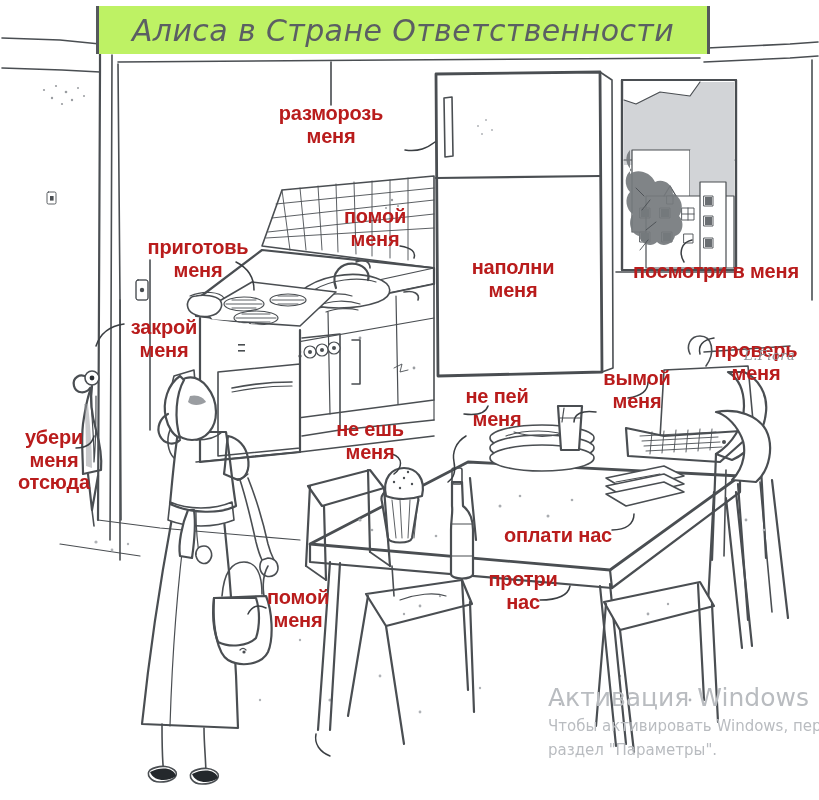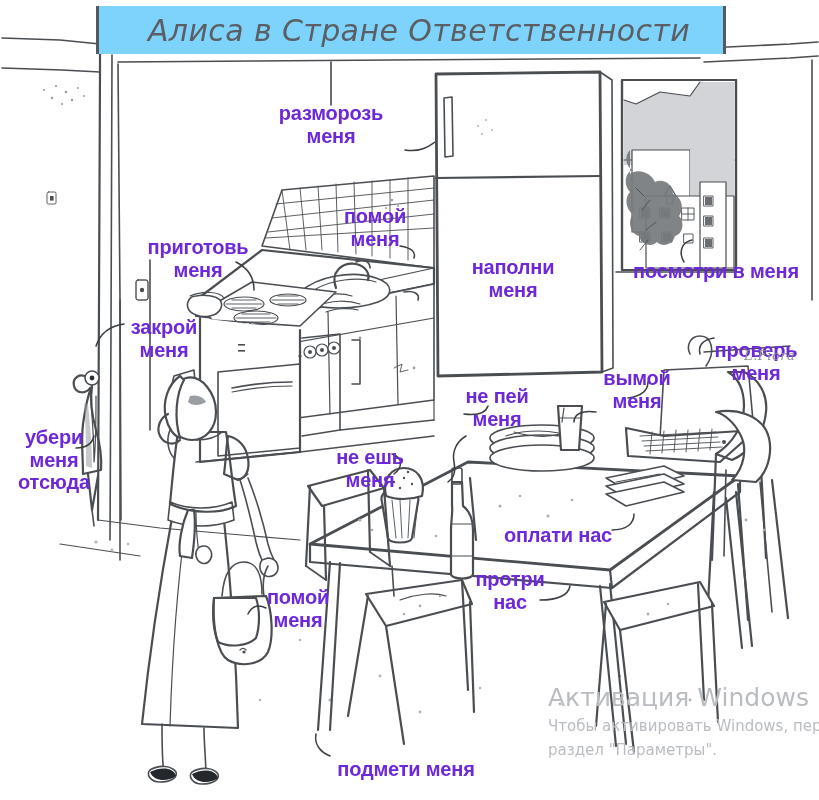--- a/index.html
+++ b/index.html
@@ -12,37 +12,37 @@
     background:#ffffff;
     overflow:hidden;
   }
   #art{position:absolute;left:0;top:0;width:819px;height:800px;}
 
   
   .lbl{
     position:absolute;
     font-family:"Liberation Sans","DejaVu Sans",sans-serif;
     font-weight:bold;
-    color:#6d28d9;
+    color:#b91c1c;
     font-size:20px;
     line-height:1.13;
     letter-spacing:-0.2px;
     white-space:pre;
     text-align:center;
     pointer-events:none;
   }
 
   
   #banner{
     position:absolute;
     left:96px;top:6px;width:608px;height:48px;
-    background:#7dd3fc;
+    background:#bef264;
     border-left:3px solid #55585c;
     border-right:3px solid #55585c;
-    display:flex;align-items:center;justify-content:center;padding-left:16px;
+    display:flex;align-items:center;justify-content:center;
   }
   #banner-title{
     font-family:"DejaVu Sans","Liberation Sans",sans-serif;
     font-style:italic;
     font-size:30px;
     color:#5b5f63;
     letter-spacing:0.4px;
     white-space:nowrap;
   }
 
@@ -576,38 +576,37 @@
 отсюда</div>
 
   <div class="lbl" style="left:458px;top:256px;width:110px;">наполни
 меня</div>
 
   <div class="lbl" style="left:616px;top:260px;width:200px;">посмотри в меня</div>
 
   <div class="lbl" style="left:706px;top:294px;width:100px;margin-top:45px;">проверь
 меня</div>
 
-  <div class="lbl" style="left:330px;top:418px;width:80px;margin-top:28px;">не ешь
+  <div class="lbl" style="left:330px;top:418px;width:80px;">не ешь
 меня</div>
 
   <div class="lbl" style="left:457px;top:385px;width:80px;">не пей
 меня</div>
 
   <div class="lbl" style="left:594px;top:367px;width:86px;">вымой
 меня</div>
 
   <div class="lbl" style="left:494px;top:524px;width:128px;">оплати нас</div>
 
-  <div class="lbl" style="left:470px;top:568px;width:80px;">протри
+  <div class="lbl" style="left:483px;top:568px;width:80px;">протри
 нас</div>
 
   <div class="lbl" style="left:254px;top:586px;width:88px;">помой
 меня</div>
 
-  <div class="lbl" style="left:326px;top:758px;width:160px;">подмети меня</div>
 
   <div id="signature">L.Fiora</div>
 
   <div id="watermark">
     <div id="wm-title">Активация Windows</div>
     <div id="wm-sub">Чтобы активировать Windows, перейдите в</div>
     <div id="wm-sub">раздел "Параметры".</div>
   </div>
 
 </div>

